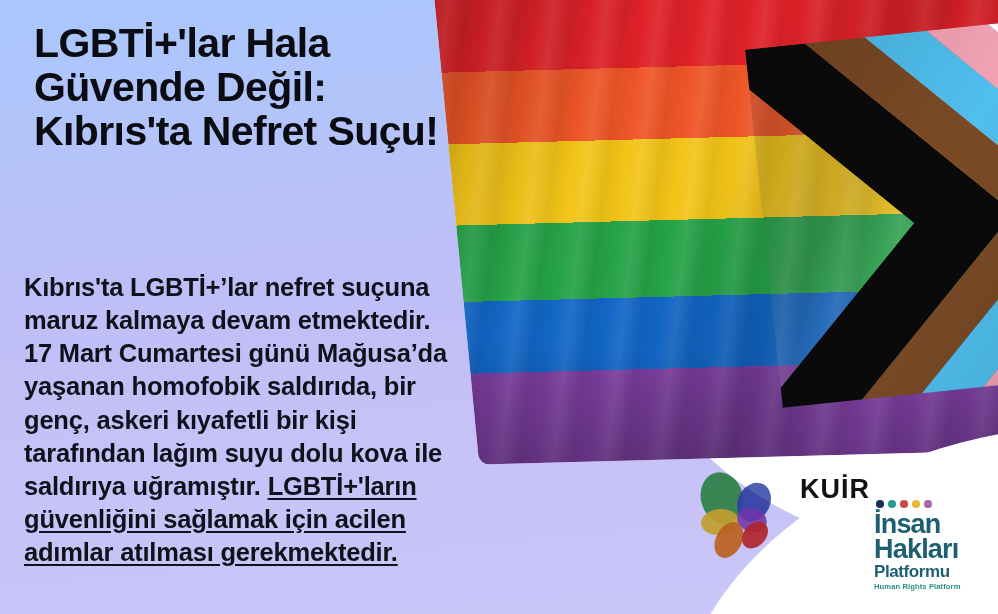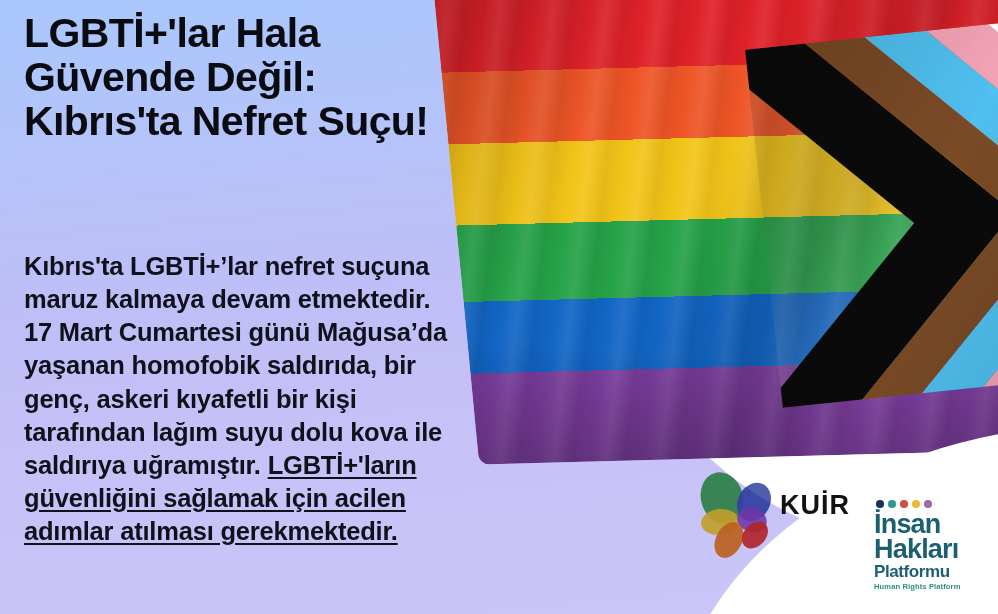--- a/index.html
+++ b/index.html
@@ -111,31 +111,31 @@
     border-radius: 52% 46% 0 0 / 34% 22% 0 0;
     clip-path: ellipse(62% 100% at 72% 100%);
   }
 
   
   .headline {
     position: absolute;
     left: 24px;
     top: 12px;
     width: 430px;
-    margin: 0;
+    margin: 10px;
     color: #0b0b12;
     font-size: 41px;
     line-height: 1.07;
     font-weight: bold;
     letter-spacing: -0.6px;
   }
   .body-copy {
     position: absolute;
     left: 24px;
-    top: 250px;
+    top: 271px;
     width: 430px;
     margin: 0;
     color: #11111b;
     font-size: 25.5px;
     line-height: 1.30;
     font-weight: bold;
     letter-spacing: -0.2px;
   }
   .body-copy .u {
     text-decoration: underline;
@@ -152,23 +152,24 @@
   }
   .butterfly {
     position: absolute;
     left: 0; top: 2px;
     width: 104px; height: 104px;
   }
   .butterfly svg { display:block; width:100%; height:100%; }
   .kuir-words {
     position: absolute;
     left: 96px;
-    top: 30px;
+    top: 14px;
     width: 90px;
     color: #121212;
+    text-align: right;
   }
   .kuir-top {
     display: block;
     font-size: 27px;
     font-weight: bold;
     letter-spacing: 1px;
     line-height: 1;
   }
   .kuir-bottom {
     display: block;

